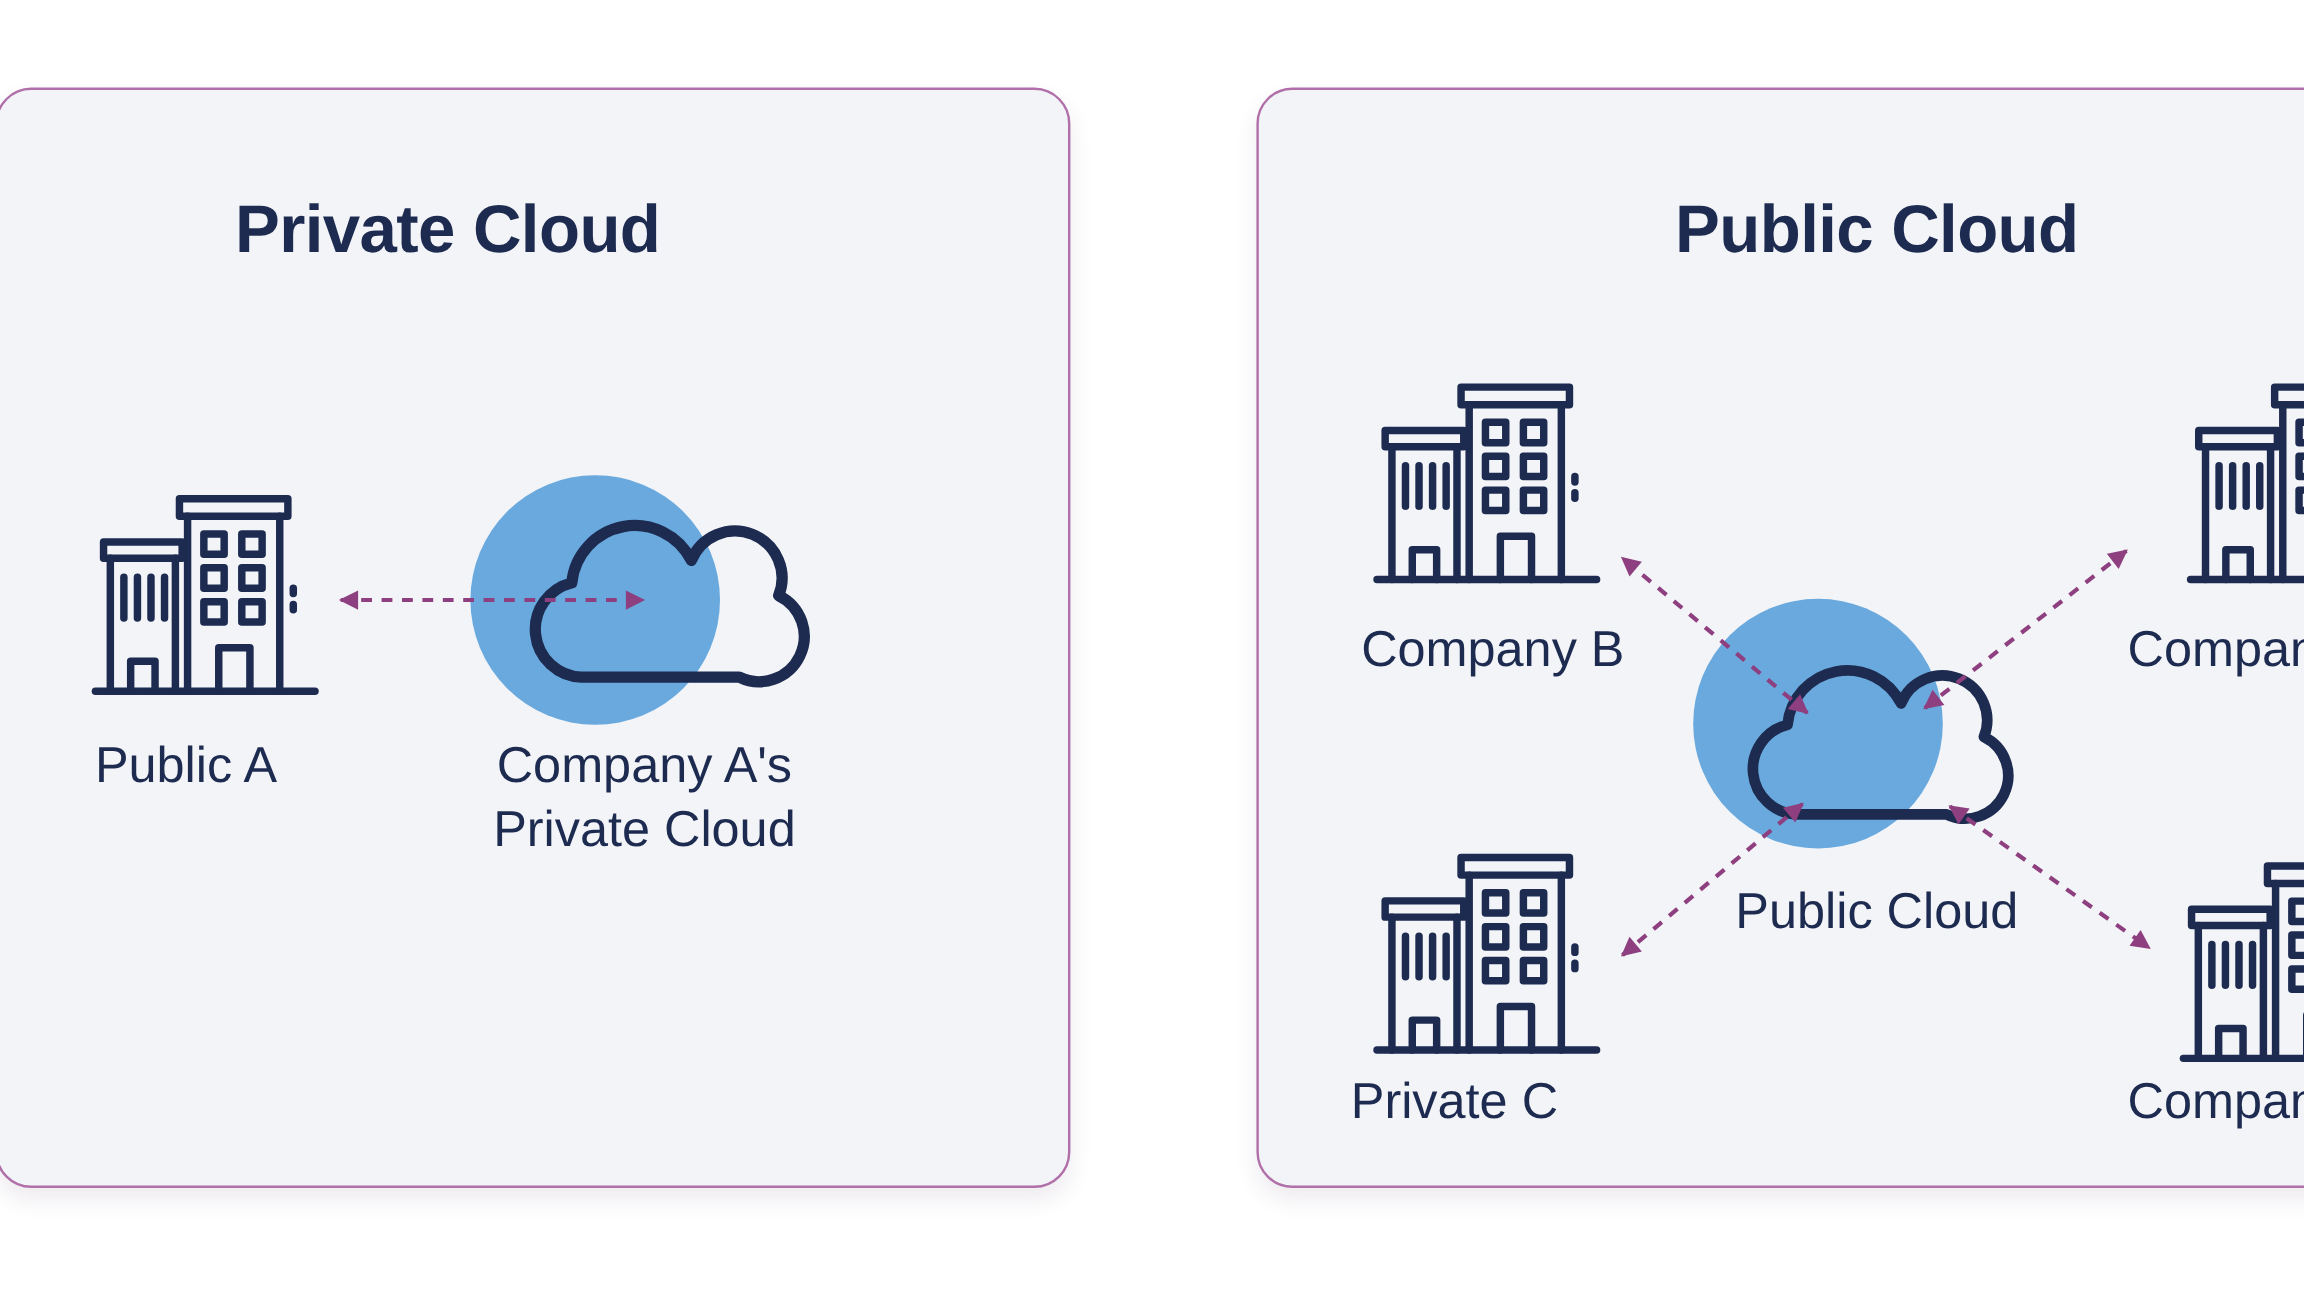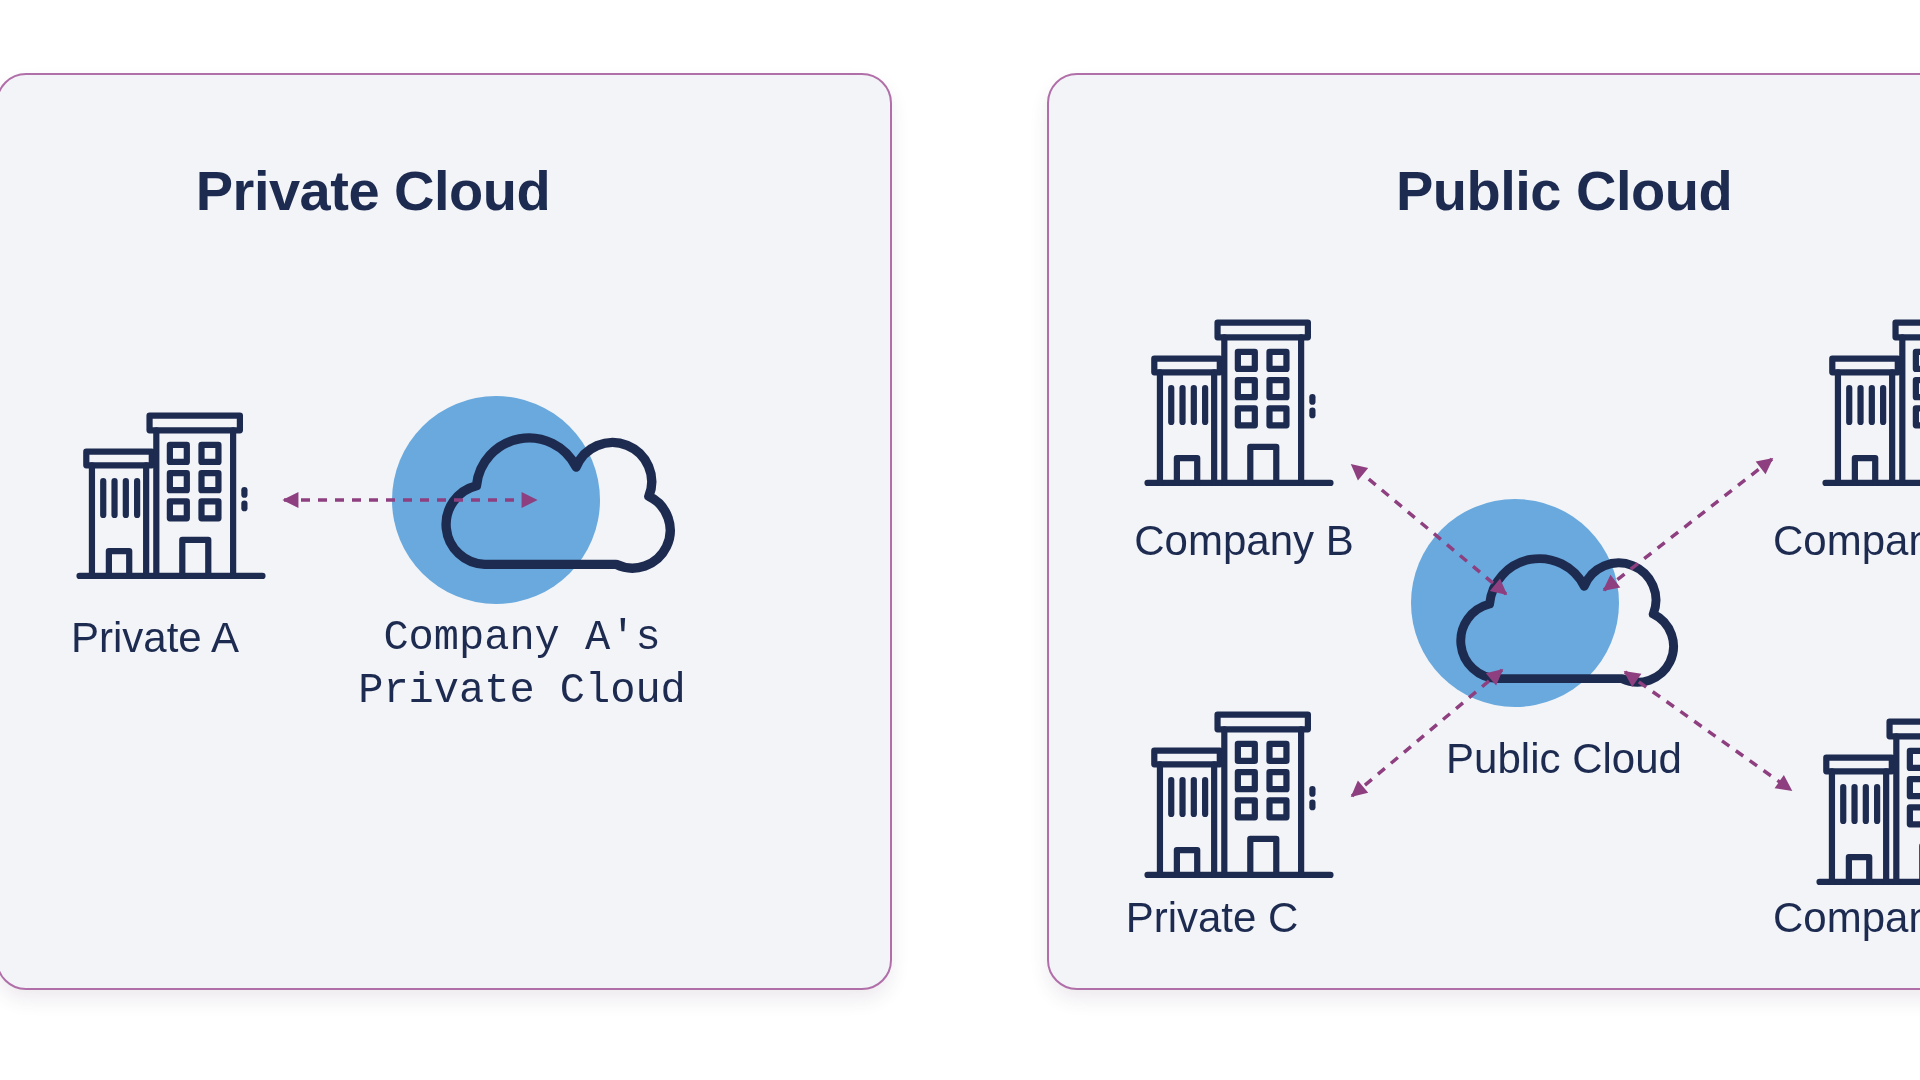--- a/index.html
+++ b/index.html
@@ -131,22 +131,22 @@
 
   <div class="accent-circle circle-private"></div>
   <svg class="icon-svg" style="left:419px; top:413px;" width="258" height="176" viewBox="0 0 220 150">
       <use href="#sym-cloud"></use>
     </svg>
 
   <svg class="icon-svg" style="left:75px; top:393px;" width="192" height="192" viewBox="0 0 170 170">
       <use href="#sym-building"></use>
     </svg>
 
-  <div class="label" style="left:155px; top:612px;">Private A</div>
-  <div class="label" style="left:522px; top:612px;font-family:Liberation Mono, monospace;">
+  <div class="label" style="left:155px; top:612px;">Public A</div>
+  <div class="label" style="left:537px; top:612px;">
     <div>Company A's</div>
     <div>Private Cloud</div>
   </div>
 
   <div class="accent-circle circle-public"></div>
   <svg class="icon-svg" style="left:1435px; top:535px;" width="245" height="167" viewBox="0 0 220 150">
       <use href="#sym-cloud"></use>
     </svg>
 
   <svg class="icon-svg" style="left:1143px; top:300px;" width="192" height="192" viewBox="0 0 170 170">

